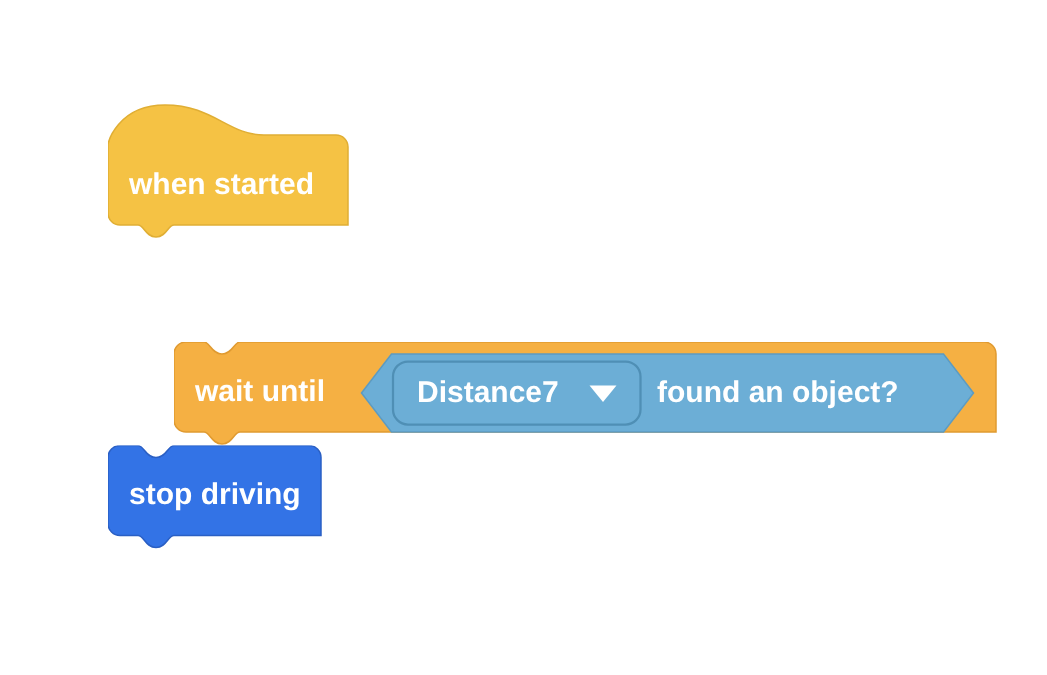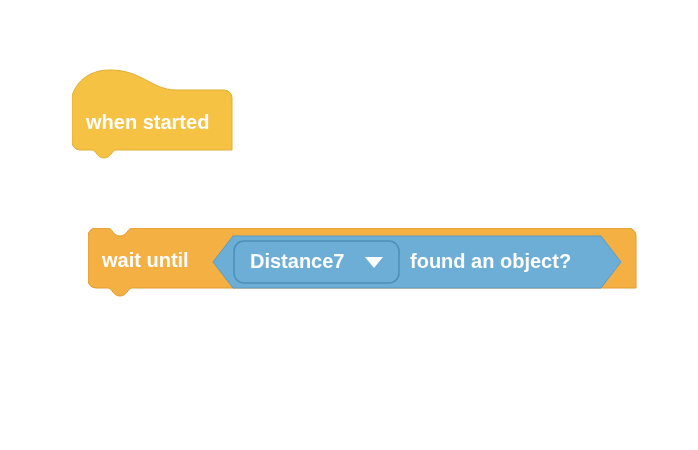--- a/index.html
+++ b/index.html
@@ -55,21 +55,21 @@
                C 40,84 39,92 32,92
                C 25,92 24,84 20,84
                L 8,84
                A 8,8 0 0 1 0,76
                Z" fill="#F5C244" stroke="#E0AE34" stroke-width="1"></path>
       <text class="block-text" x="14" y="58">when started</text>
     </svg>
   </div>
 
 
-  <div style="position:absolute; left:56px; top:228px;padding-left:32px;">
+  <div style="position:absolute; left:84px; top:228px;padding-left:32px;">
     <svg width="556" height="82" viewBox="0 0 556 82">
       <path d="M 0,8
                A 8,8 0 0 1 8,0
                L 20,0
                C 24,0 25,8 32,8
                C 39,8 40,0 44,0
                L 540,0
                A 8,8 0 0 1 548,8
                L 548,60
                L 44,60
@@ -93,14 +93,33 @@
           <rect x="146" y="13" width="165" height="42" rx="10" ry="10" fill="#6CAED6" stroke="#4F8FB5" stroke-width="1.5"></rect>
           <text class="field-text" x="162" y="35">Distance7</text>
           <path d="M 277,29 L 295,29 L 286,40 Z" fill="#ffffff"></path>
         </g>
 
         <text class="field-text" x="322" y="35">found an object?</text>
       </g>
     </svg>
   </div>
 
+  <div style="position:absolute; left:72px; top:297px;">
+    <svg width="160" height="78" viewBox="0 0 160 78">
+      <path d="M 0,8
+               A 8,8 0 0 1 8,0
+               L 20,0
+               C 24,0 25,8 32,8
+               C 39,8 40,0 44,0
+               L 134,0
+               A 8,8 0 0 1 142,8
+               L 142,60
+               L 44,60
+               C 40,60 39,68 32,68
+               C 25,68 24,60 20,60
+               L 8,60
+               A 8,8 0 0 1 0,52
+               Z" fill="#3373E6" stroke="#2A5FC4" stroke-width="1"></path>
+      <text class="block-text" x="14" y="34">stop driving</text>
+    </svg>
+  </div>
 
 </div>
 
 </body></html>

